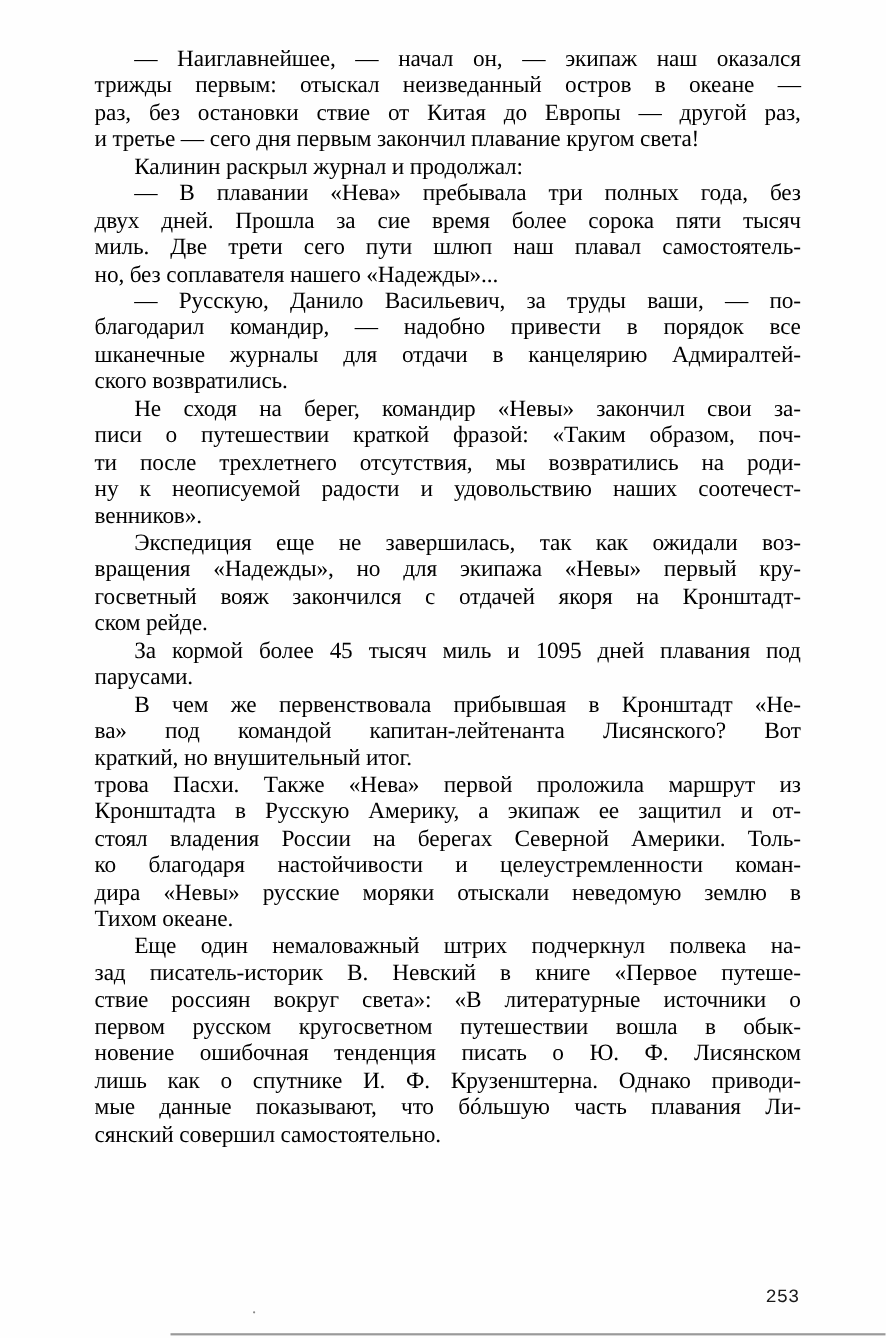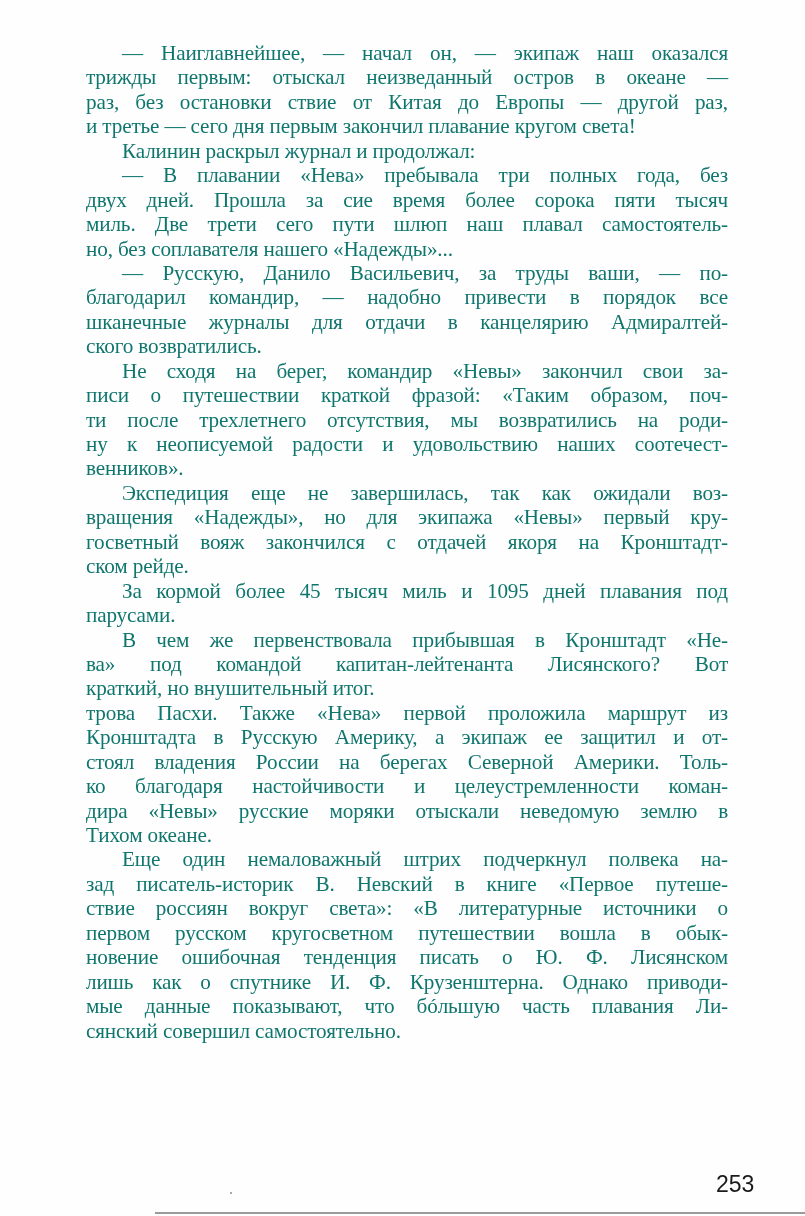--- a/index.html
+++ b/index.html
@@ -5,37 +5,37 @@
   html, body { margin: 0; padding: 0; background: #ffffff; }
   body { width: 805px; height: 1216px; position: relative; overflow: hidden; }
   .page {
     position: absolute; left: 0; top: 0; width: 805px; height: 1216px;
     background: #fefefe;
   }
   .text-block {
     position: absolute; left: 86px; top: 41px; width: 642px;
     font-family: "Liberation Serif", "DejaVu Serif", serif;
     font-size: 21.2px;
-    color: #0f766e;
+    color: #000000;
     letter-spacing: -0.15px;
   }
   .line {
     display: block;
     height: 24.45px;
     line-height: 24.45px;
     white-space: nowrap;
     text-align: justify;
     text-align-last: justify;
   }
   .line.last { text-align-last: left; }
   .line.indent { padding-left: 36px; }
   .page-number {
-    position: absolute; left: 716px; top: 1171px;
-    font-family: Liberation Sans, sans-serif;
-    font-size: 23px; color: #1a1a1a;
+    position: absolute; left: 696px; top: 1171px;
+    font-family: Liberation Mono, monospace;
+    font-size: 17px; color: #1a1a1a;
   }
   .bottom-rule {
     position: absolute; left: 155px; top: 1212px; width: 650px; height: 2px;
     background: #9a9a9a;
   }
   .speck {
     position: absolute; left: 230px; top: 1192px; width: 2px; height: 2px; background: #888;
     border-radius: 1px;
   }
 </style>

